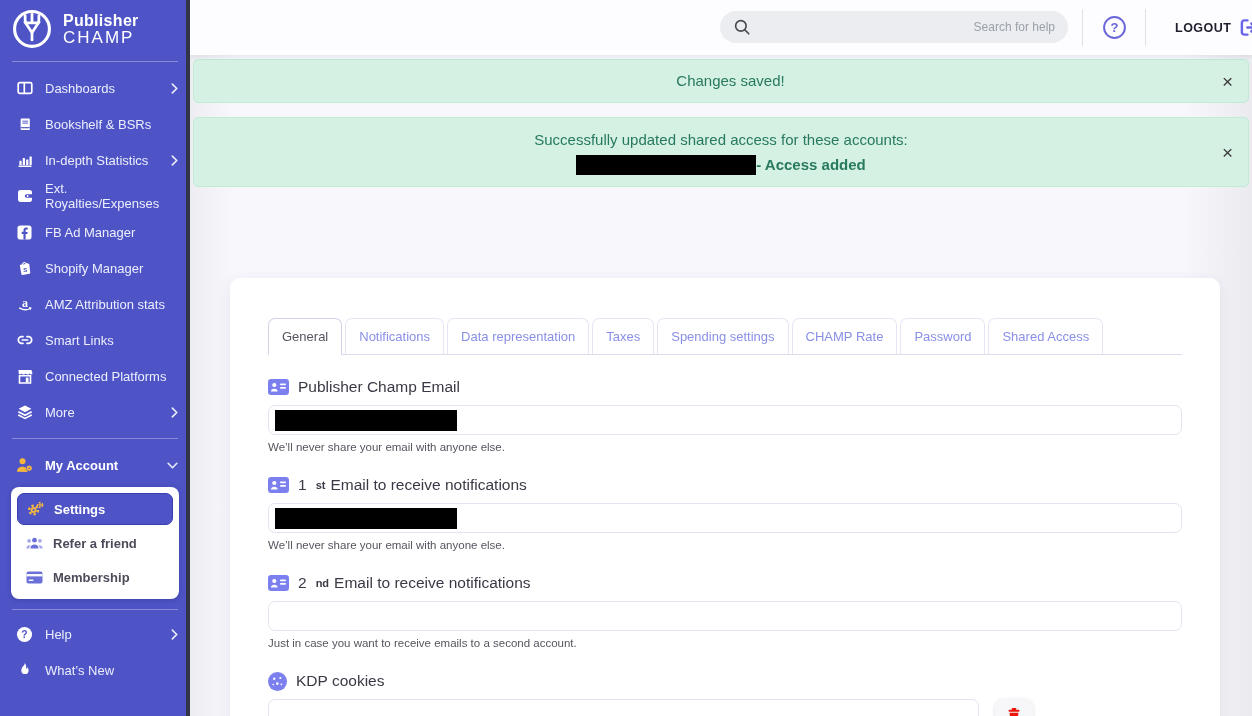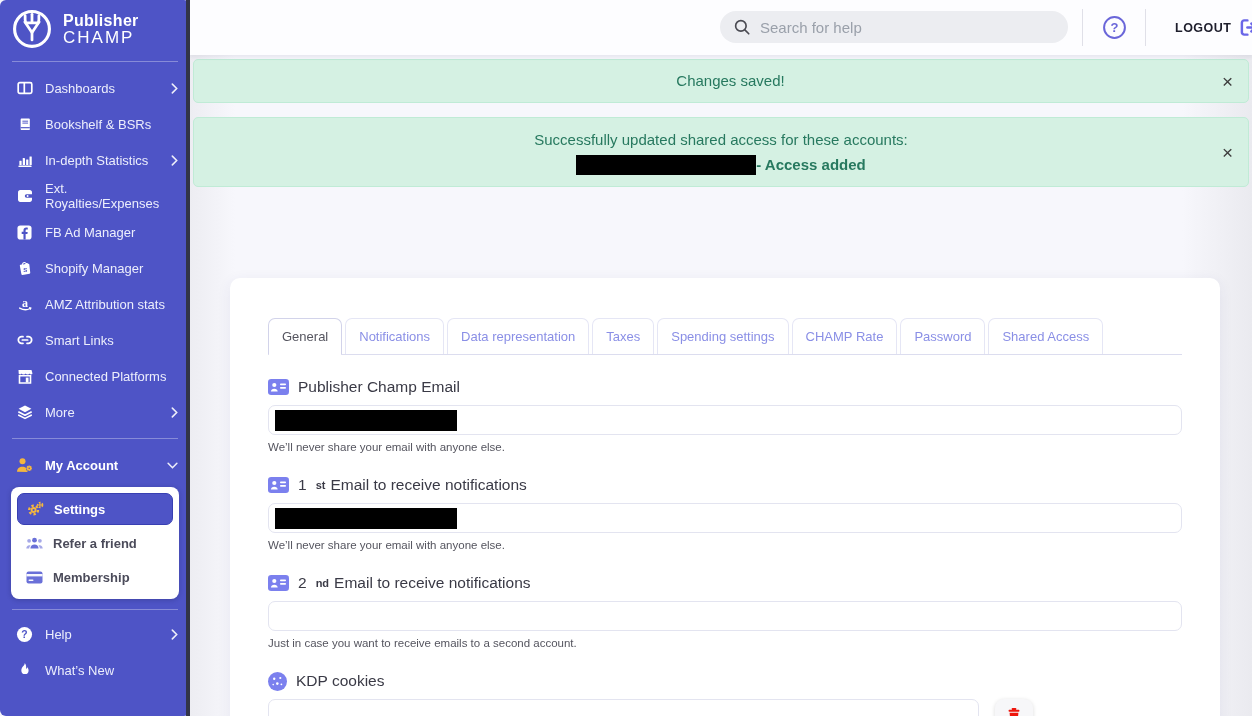--- a/index.html
+++ b/index.html
@@ -1,20 +1,20 @@
 <!DOCTYPE html>
 <html><head>
 <meta charset="utf-8">
 <style>
   * { box-sizing: border-box; margin: 0; padding: 0; }
   html,body { width:1252px; height:716px; overflow:hidden; }
   body { font-family:"Liberation Sans", sans-serif; background:#f5f5fb; position:relative; }
 
   
-  .sidebar { position:absolute; left:0; top:0; width:190px; height:716px; background:#4e54c6; z-index:5;border-radius:6px; }
+  .sidebar { position:absolute; left:0; top:0; width:190px; height:716px; background:#4e54c6; z-index:5; }
   .sidebar::after { content:""; position:absolute; right:0; top:0; width:4px; height:100%; background:#323448; }
   .logo-row { display:flex; align-items:center; gap:9px; padding:5px 8px 4px 10px; }
   .brand-text { color:#fff; line-height:1.1; }
   .brand-line1 { font-size:16px; font-weight:700; letter-spacing:.3px; }
   .brand-line2 { font-size:17px; font-weight:300; letter-spacing:2px; }
   .side-hr { border:none; border-top:1px solid rgba(255,255,255,.32); margin:2px 12px; }
   .nav { margin-top:8px; }
   .nav-item { display:flex; align-items:center; height:36px; padding:0 12px 0 15px; font-size:13px; color:#eceefc; cursor:pointer; }
   .nav-icon { width:19px; margin-right:11px; flex:none; display:flex; align-items:center; justify-content:center; }
   .chev { margin-left:auto; opacity:.9; display:flex; }
@@ -23,21 +23,21 @@
   .submenu-item { display:flex; align-items:center; height:32px; border-radius:7px; padding:0 8px; font-size:13px; font-weight:700; color:#4b4b5a; cursor:pointer; margin-bottom:2px; }
   .submenu-item:last-child { margin-bottom:0; }
   .submenu-item .nav-icon { margin-right:9px; }
   .submenu-item.active { background:#4e54c6; color:#fff; border:1px solid #383fb2; }
   .hr2 { margin:8px 12px; }
   .hr3 { margin:10px 12px 6px; }
 
   
   .header { position:absolute; left:190px; top:0; right:0; height:55px; background:#fdfdff; box-shadow:0 2px 4px rgba(70,70,110,.10); z-index:4; }
   .search-pill { position:absolute; left:530px; top:11px; width:348px; height:32px; background:#ecedf1; border-radius:17px; display:flex; align-items:center; padding:0 13px; gap:9px; }
-  .search-pill input { border:none; outline:none; background:transparent; font-family:"Liberation Sans",sans-serif; font-size:15px; color:#444; width:100%; }
+  .search-pill input { border:none; outline:none; background:transparent; font-family:"Liberation Sans",sans-serif; font-size:12px; color:#444; width:100%;text-align:right; }
   .search-pill input::placeholder { color:#9aa0aa; }
   .hsep { position:absolute; top:9px; width:1px; height:37px; background:#e0e0e8; }
   .sep1 { left:892px; } .sep2 { left:955px; }
   .help-btn { position:absolute; left:911px; top:14px; width:27px; height:27px; cursor:pointer; display:flex; align-items:center; justify-content:center; }
   .logout-btn { position:absolute; left:975px; top:0; height:55px; display:flex; align-items:center; gap:8px; cursor:pointer; padding:0 10px; }
   .logout-label { font-size:12.5px; font-weight:700; color:#1e1e2c; letter-spacing:.5px; }
 
   
   .content { position:absolute; left:190px; top:55px; right:0; bottom:0;
     background:linear-gradient(90deg,#ededf2 0,#f7f7fc 45px,#f7f7fc calc(100% - 70px),#eaeaef 100%); }

